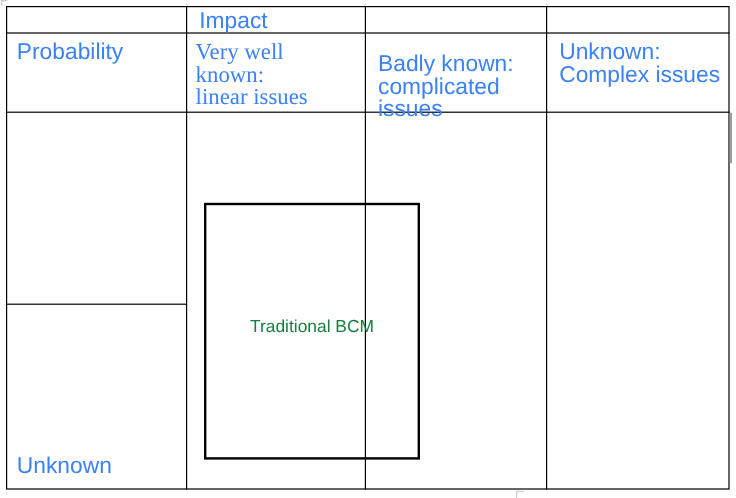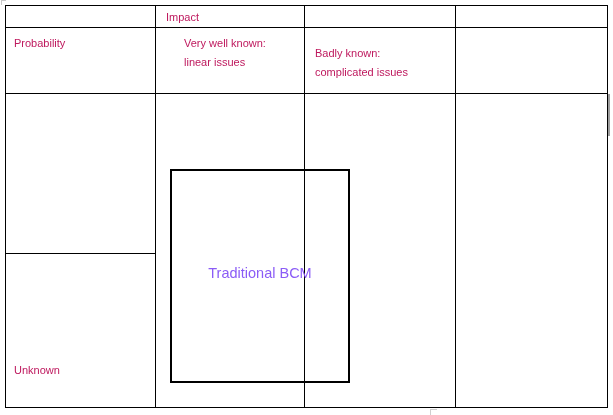--- a/index.html
+++ b/index.html
@@ -72,53 +72,53 @@
     height: 403px;
     border-left: 1.5px solid #000000;
   }
   .vrule-c1 { left: 150px; }
   .vrule-c2 { left: 299px; }
   .vrule-c3 { left: 450px; }
 
   
   .cell-text {
     position: absolute;
-    font-size: 11px;
+    font-size: 19px;
     line-height: 19px;
-    color: #be185d;
+    color: #3b82f6;
     white-space: pre-line;
   }
   .impact-label      { left: 161px; top: 3px; }
   .probability-label { left: 9px;   top: 29px; }
-  .col1-head         { left: 179px; top: 29px; width: 132px; }
+  .col1-head         { left: 158px; top: 29px; width: 132px; font-family: Liberation Serif, serif; }
   .col2-head         { left: 310px; top: 39px; width: 134px; }
   .col3-head         { left: 461px; top: 29px; width: 136px; }
   .wellknown-label   { left: 9px;   top: 95px; }
-  .unknown-label     { left: 9px;   top: 356px; }
+  .unknown-label     { left: 9px;   top: 374px; }
 
   
   .bcm-box {
     position: absolute;
     left: 165px;
     top: 164px;
     width: 180px;
     height: 214px;
     box-sizing: border-box;
     border: 2.5px solid #000000;
     background: transparent;
   }
   .bcm-label {
     position: absolute;
     left: 165px;
     top: 259px;
     width: 180px;
     text-align: center;
     font-size: 14.5px;
     line-height: 19px;
-    color: #8b5cf6;
+    color: #15803d;
   }
 
   
   .artifact-corner {
     position: absolute;
     left: 1px;
     top: 0px;
     width: 4px;
     height: 4px;
     border-left: 1px solid #c9c9c9;
@@ -162,20 +162,22 @@
     <div class="cell-text impact-label">Impact</div>
 
     <div class="cell-text probability-label">Probability</div>
 
     <div class="cell-text col1-head">Very well known:
 linear issues</div>
 
     <div class="cell-text col2-head">Badly known:
 complicated issues</div>
 
+    <div class="cell-text col3-head">Unknown:
+Complex issues</div>
 
 
     <div class="cell-text unknown-label">Unknown</div>
 
     <div class="bcm-box"></div>
 
     <div class="bcm-label">Traditional BCM</div>
 
   </div>
 

